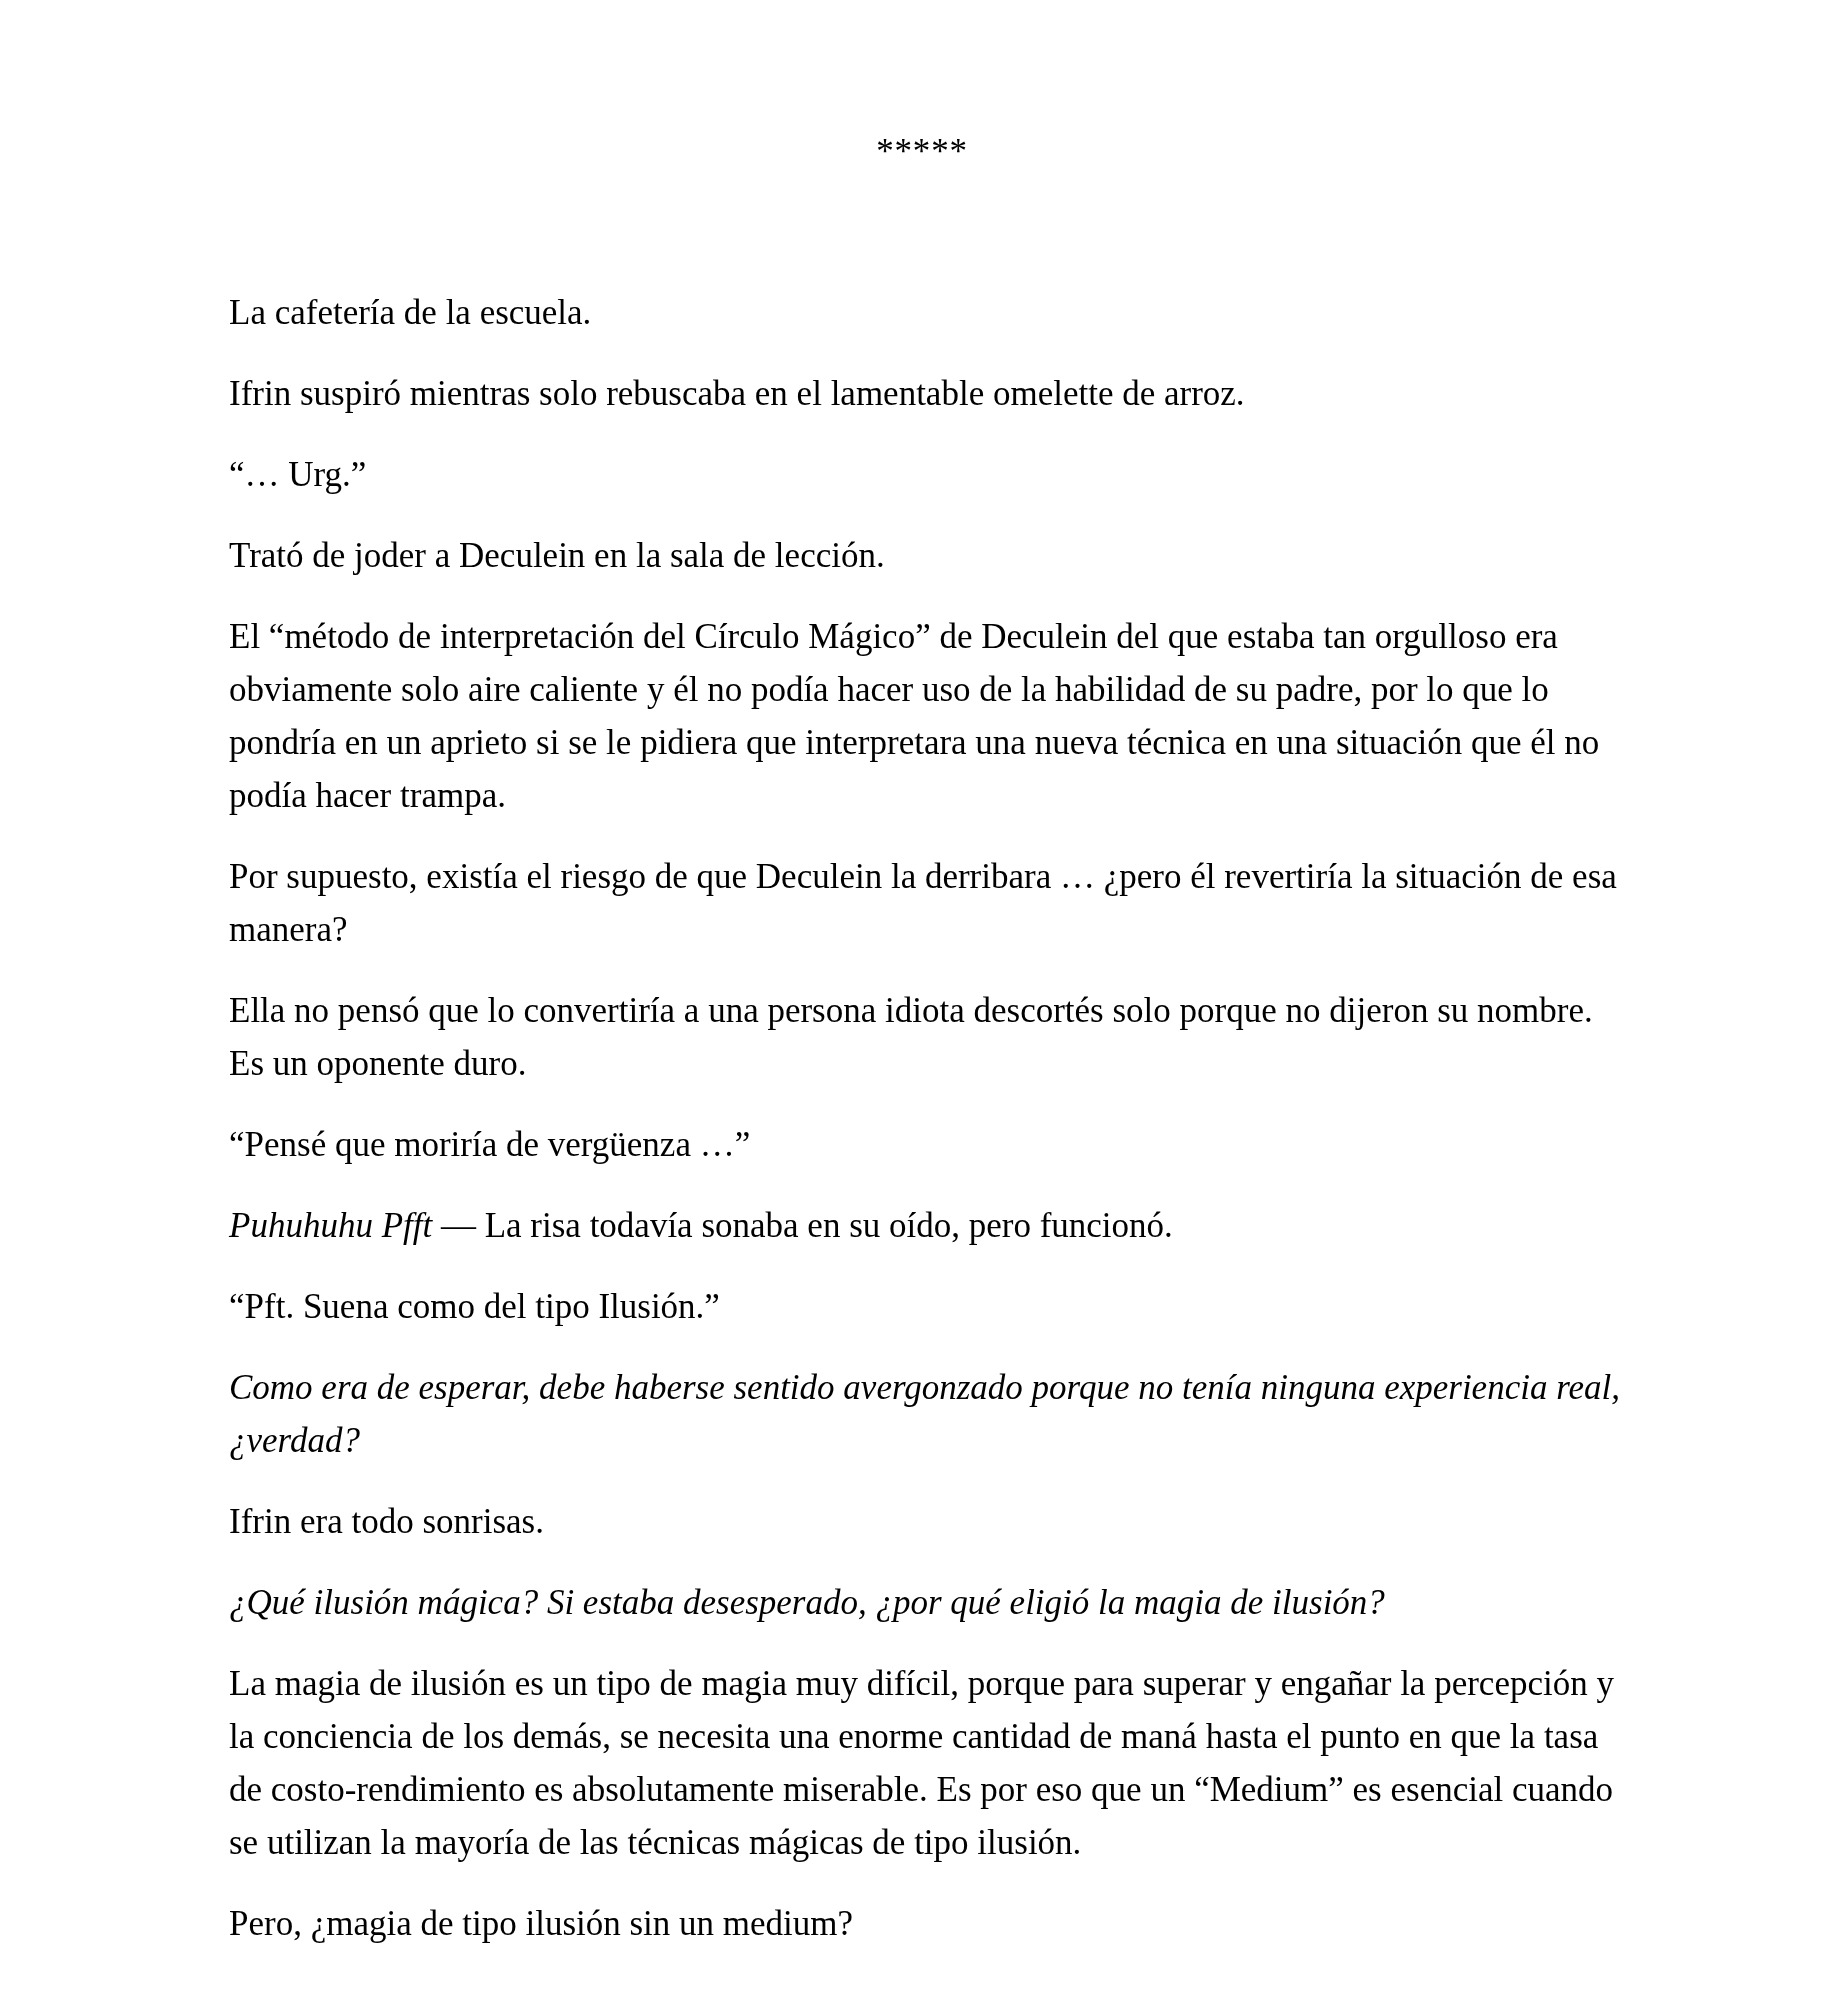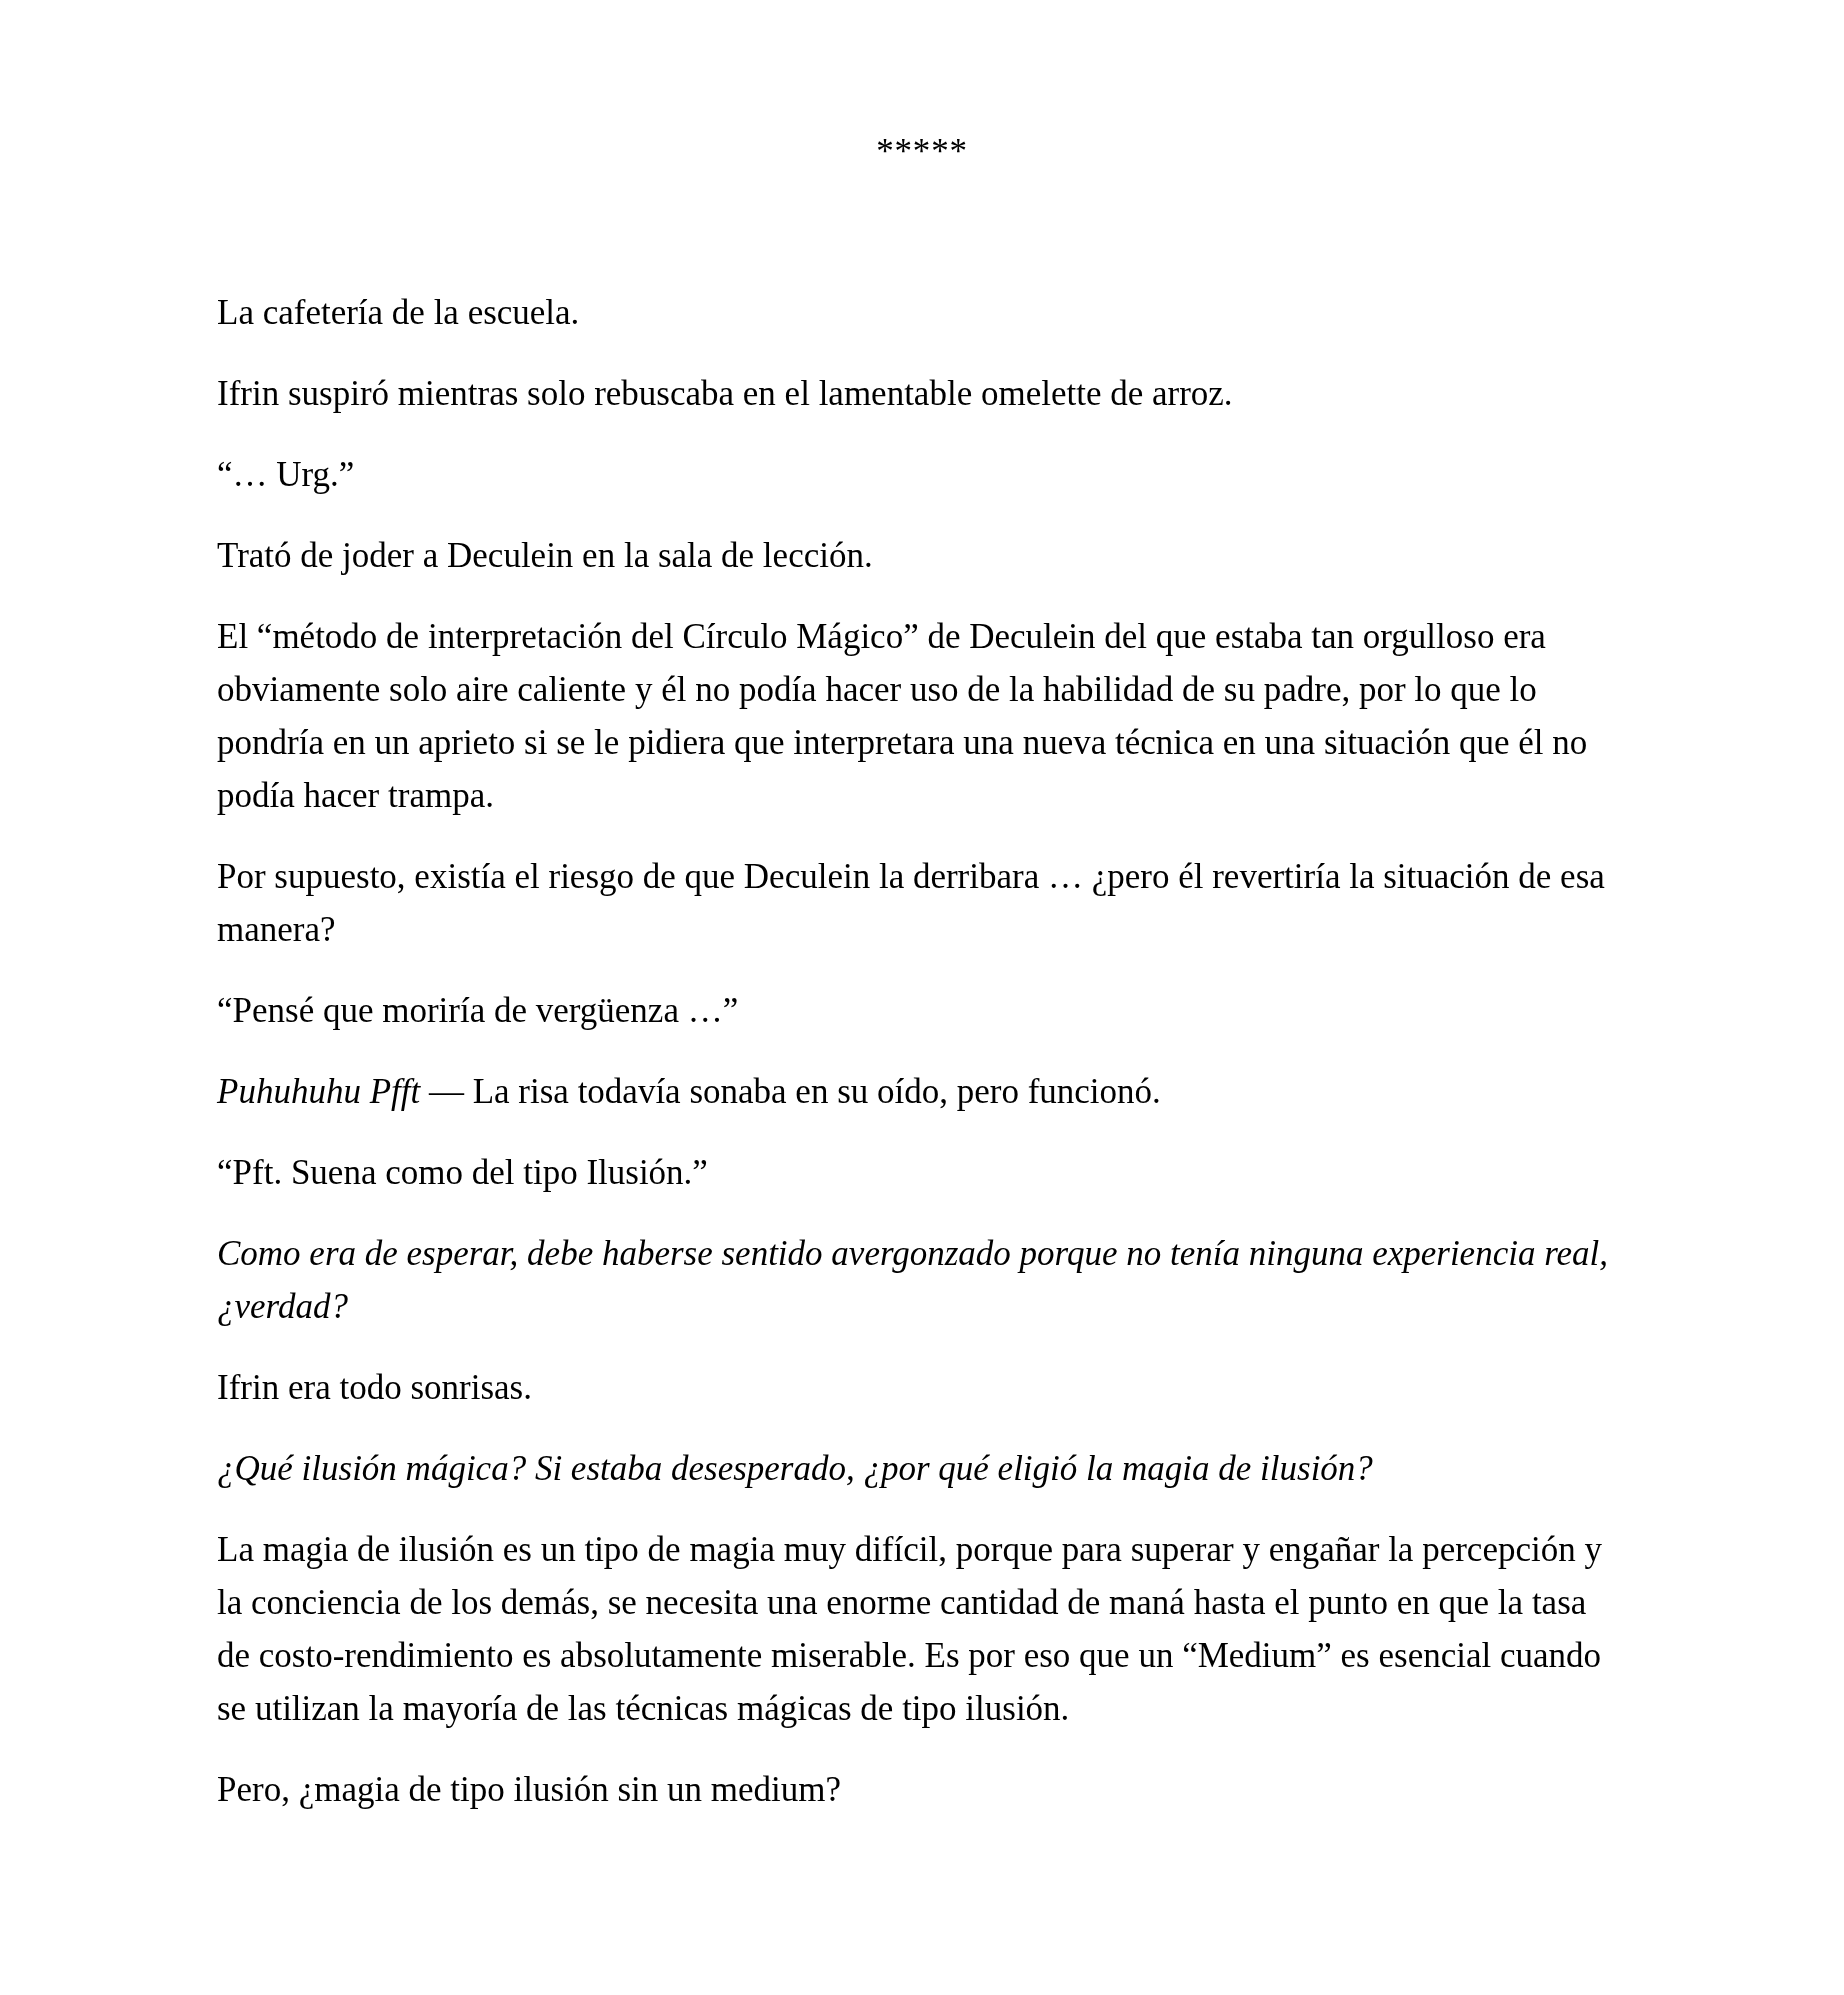--- a/index.html
+++ b/index.html
@@ -13,21 +13,21 @@
     min-height: 1995px;
     padding: 17px 217px 68px 217px;
     background: #ffffff;
     color: #000000;
     font-family: "Liberation Serif", "DejaVu Serif", serif;
     font-size: 35px;
     line-height: 53px;
     text-align: left;
   }
   .para {
-    margin: 0 0 28px 0;
+    margin: 0 0 28px 12px;
   }
   .title-line {
     font-style: italic;
     margin: 0 0 28px 0;
   }
   .separator {
     text-align: center;
     margin: 108px 0 108px 0;
     letter-spacing: 0.8px;
   }
@@ -41,20 +41,21 @@
 
 
   <p class="para separator">*****</p>
 
   <p class="para">La cafetería de la escuela.</p>
   <p class="para">Ifrin suspiró mientras solo rebuscaba en el lamentable omelette de arroz.</p>
   <p class="para">“… Urg.”</p>
   <p class="para">Trató de joder a Deculein en la sala de lección.</p>
   <p class="para">El “método de interpretación del Círculo Mágico” de Deculein del que estaba tan orgulloso era obviamente solo aire caliente y él no podía hacer uso de la habilidad de su padre, por lo que lo pondría en un aprieto si se le pidiera que interpretara una nueva técnica en una situación que él no podía hacer trampa.</p>
   <p class="para">Por supuesto, existía el riesgo de que Deculein la derribara … ¿pero él revertiría la situación de esa manera?</p>
+  <p class="para">Ella no pensó que lo convertiría a una persona idiota descortés solo porque no dijeron su nombre. Es un oponente duro.</p>
   <p class="para">“Pensé que moriría de vergüenza …”</p>
 
   <p class="para"><em>Puhuhuhu Pfft</em><span> — La risa todavía sonaba en su oído, pero funcionó.</span></p>
 
   <p class="para">“Pft. Suena como del tipo Ilusión.”</p>
   <p class="para italic">Como era de esperar, debe haberse sentido avergonzado porque no tenía ninguna experiencia real, ¿verdad?</p>
   <p class="para">Ifrin era todo sonrisas.</p>
   <p class="para italic">¿Qué ilusión mágica? Si estaba desesperado, ¿por qué eligió la magia de ilusión?</p>
   <p class="para">La magia de ilusión es un tipo de magia muy difícil, porque para superar y engañar la percepción y la conciencia de los demás, se necesita una enorme cantidad de maná hasta el punto en que la tasa de costo-rendimiento es absolutamente miserable. Es por eso que un “Medium” es esencial cuando se utilizan la mayoría de las técnicas mágicas de tipo ilusión.</p>
   <p class="para">Pero, ¿magia de tipo ilusión sin un medium?</p>

